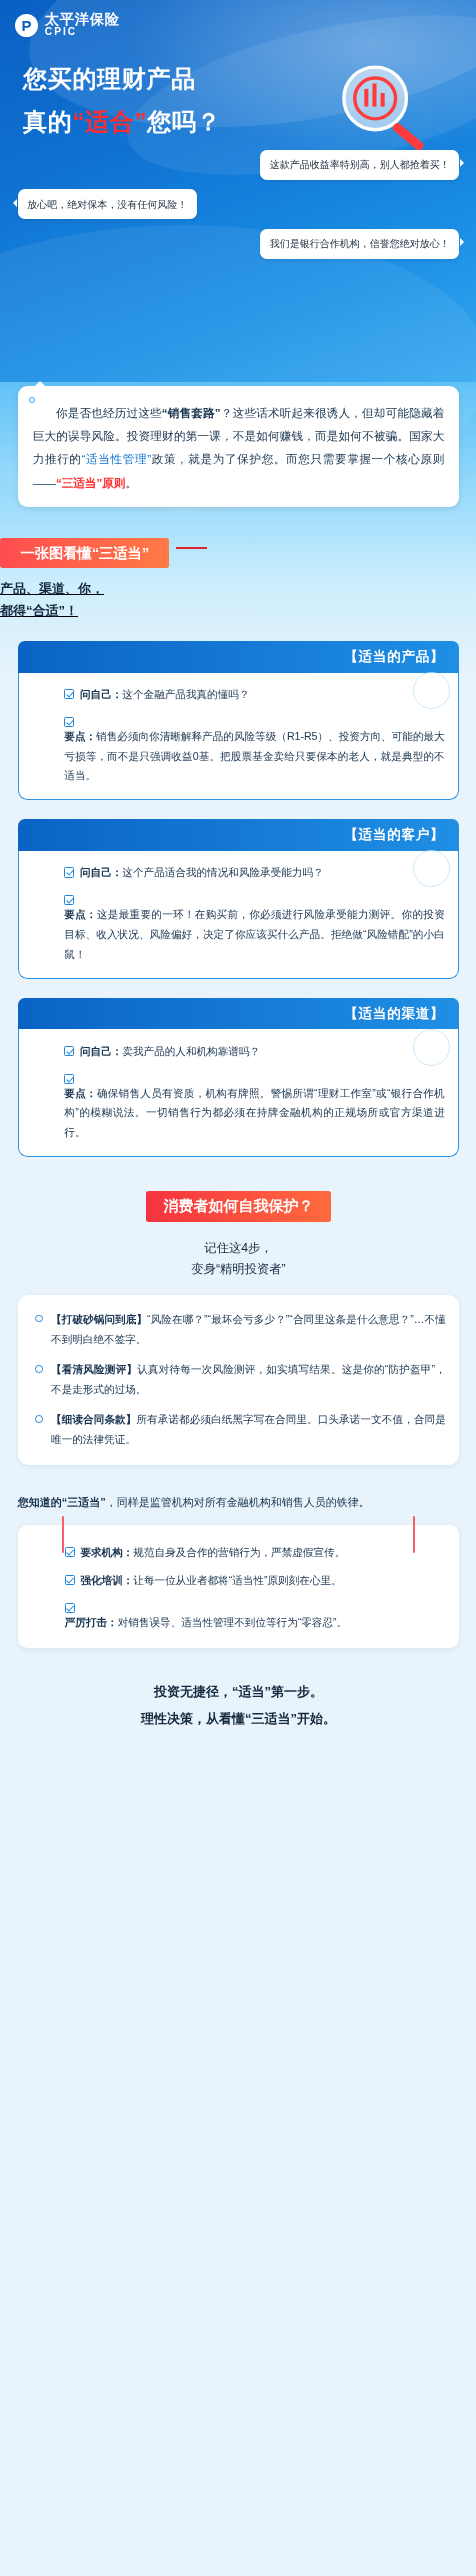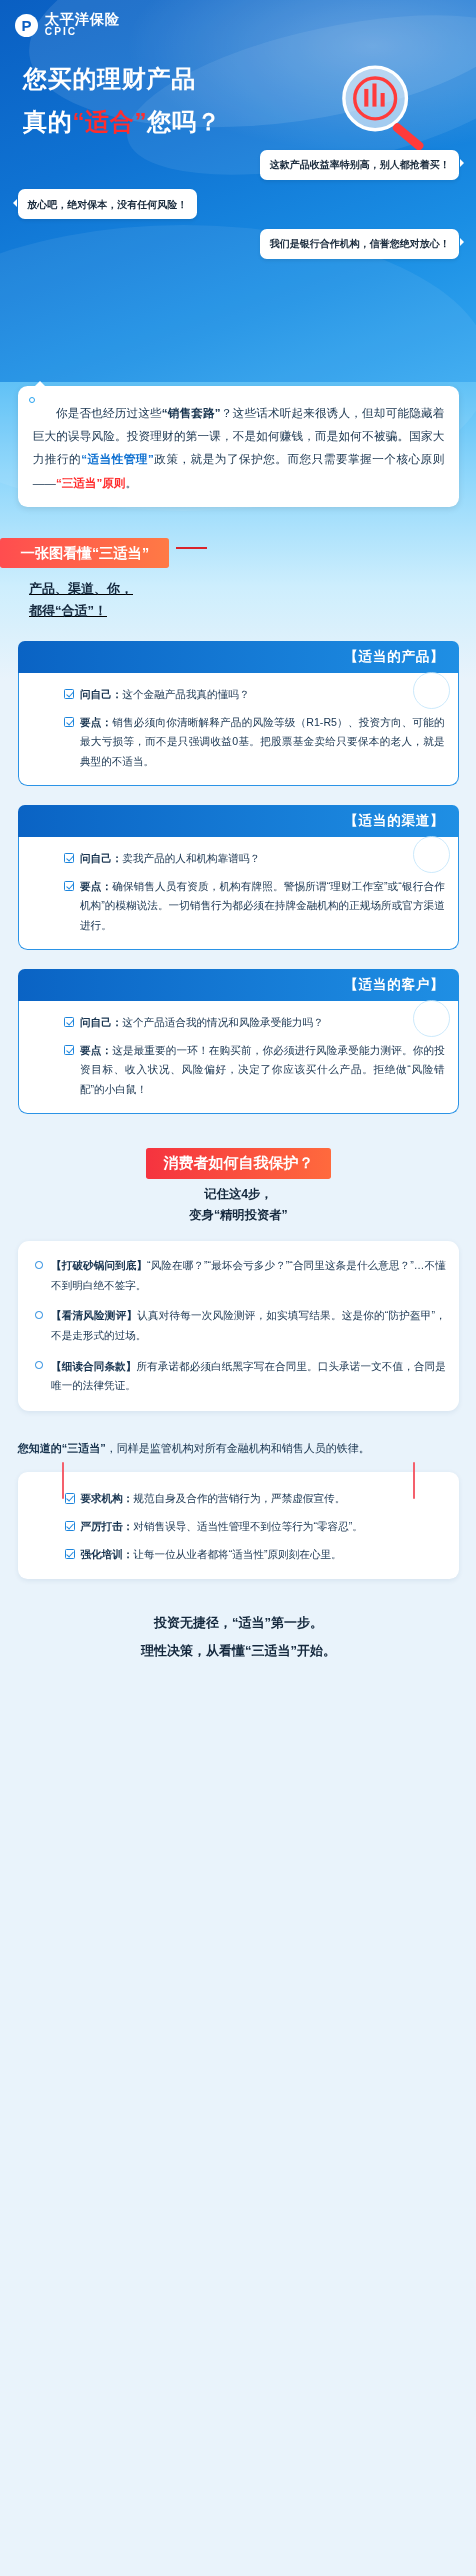--- a/index.html
+++ b/index.html
@@ -83,21 +83,20 @@
     display: inline-block;
     background: #ffffff;
     border-radius: 6.8px;
     padding: 7.5px 9.5px;
     font-size: 10px;
     color: #1a2b3c;
     line-height: 1.5;
     box-shadow: 0 1.4px 3.4px rgba(0,0,0,0.08);
     position: relative;
     max-width: 320px;
-    font-weight: bold;
   }
   .b-right { float: right; margin-bottom: 9.5px; }
   .b-left  { float: left;  margin-bottom: 9.5px; }
   .clear { clear: both; }
   .bubble.b-right:after {
     content: "";
     position: absolute; right: -4.8px; top: 9.5px;
     border: 4.8px solid transparent;
     border-left-color: #ffffff; border-right: 0;
   }
@@ -131,21 +130,21 @@
     border: 1.4px solid #29a3ef;
   }
   .intro-text {
     font-size: 11.6px;
     line-height: 2.0;
     color: #16324d;
     text-align: justify;
     text-indent: 2em;
   }
   .bold-q { font-weight: bold; }
-  .blue-strong { color: #0c6fd0; font-weight: bold; }
+  .blue-strong { color: #0c6fd0; font-weight: normal; }
   .red-strong { color: #ff2d2d; font-weight: bold; }
 
   
   .onepic {
     margin: 31px 0 6.8px 0;
     text-align: left;
     text-decoration: underline;
   }
   .onepic-banner {
     display: inline-block;
@@ -163,21 +162,20 @@
     width: 31px; height: 2px; background: #d9242b;
   }
   .onepic-banner:before { left: -38px; }
   .onepic-banner:after  { right: -38px; }
   .onepic-sub {
     margin-top: 9.5px;
     font-size: 13px;
     color: #14283d;
     line-height: 1.7;
     font-weight: bold;
-    padding-left: 29px;
   }
 
   
   .card {
     margin: 19px 17.7px 0 17.7px;
     position: relative;
   }
   .card-head {
     background: linear-gradient(90deg, #0a63c4, #1f8fe4);
     color: #ffffff;
@@ -207,21 +205,21 @@
   .bullet {
     display: flex;
     align-items: flex-start;
     margin-bottom: 8.2px;
     font-size: 10.6px;
     line-height: 1.85;
     color: #17334f;
     text-align: justify;
     padding-left: 32px;
   }
-  .bullet:last-child { margin-bottom: 0; }
+  .bullet:last-child { margin-bottom: 0; flex-direction: column; }
   .chk {
     flex: 0 0 auto;
     width: 10.2px; height: 10.2px;
     margin: 4.1px 5.5px 0 0;
     border: 1.1px solid #1e86dd;
     border-radius: 1.4px;
     position: relative;
   }
   .chk:after {
     content: "";
@@ -241,24 +239,24 @@
   .protect-banner {
     display: inline-block;
     background: linear-gradient(90deg, #f5333f, #ff6a3d);
     color: #fff;
     font-size: 15px;
     font-weight: bold;
     padding: 6.1px 17.7px;
     border-radius: 2.7px;
   }
   .protect-sub {
-    margin-top: 5px;
+    margin-top: 16px;
     font-size: 12.3px;
     color: #14283d;
-    font-weight: bold;
+    font-weight: normal;
     line-height: 1.7;
   }
 
   .steps {
     margin: 15px 17.7px 0 17.7px;
     background: #ffffff;
     border-radius: 11px;
     padding: 15px 13.6px 15px 17.7px;
     box-shadow: 0 1.4px 5.5px rgba(12,60,110,0.08);
     position: relative;
@@ -391,45 +389,45 @@
         <span><span class="lead">问自己：</span><span>这个金融产品我真的懂吗？</span></span>
       </div>
       <div class="bullet">
         <span class="chk"></span>
         <span><span class="lead">要点：</span><span>销售必须向你清晰解释产品的风险等级（R1-R5）、投资方向、可能的最大亏损等，而不是只强调收益0基。把股票基金卖给只要保本的老人，就是典型的不适当。</span></span>
       </div>
     </div>
   </div>
 
   <div class="card">
+    <div class="card-head">【适当的客户】</div>
+    <div class="card-deco"></div>
+    <div class="card-body">
+      <div class="bullet">
+        <span class="chk"></span>
+        <span><span class="lead">问自己：</span><span>这个产品适合我的情况和风险承受能力吗？</span></span>
+      </div>
+      <div class="bullet">
+        <span class="chk"></span>
+        <span><span class="lead">要点：</span><span>这是最重要的一环！在购买前，你必须进行风险承受能力测评。你的投资目标、收入状况、风险偏好，决定了你应该买什么产品。拒绝做“风险错配”的小白鼠！</span></span>
+      </div>
+    </div>
+  </div>
+
+  <div class="card">
     <div class="card-head">【适当的渠道】</div>
     <div class="card-deco"></div>
     <div class="card-body">
       <div class="bullet">
         <span class="chk"></span>
         <span><span class="lead">问自己：</span><span>卖我产品的人和机构靠谱吗？</span></span>
       </div>
       <div class="bullet">
         <span class="chk"></span>
         <span><span class="lead">要点：</span><span>确保销售人员有资质，机构有牌照。警惕所谓“理财工作室”或“银行合作机构”的模糊</span><span>说法。一切销售行为都必须在持牌金融机构的正规场所或官方渠道进行。</span></span>
-      </div>
-    </div>
-  </div>
-
-  <div class="card">
-    <div class="card-head">【适当的客户】</div>
-    <div class="card-deco"></div>
-    <div class="card-body">
-      <div class="bullet">
-        <span class="chk"></span>
-        <span><span class="lead">问自己：</span><span>这个产品适合我的情况和风险承受能力吗？</span></span>
-      </div>
-      <div class="bullet">
-        <span class="chk"></span>
-        <span><span class="lead">要点：</span><span>这是最重要的一环！在购买前，你必须进行风险承受能力测评。你的投资目标、收入状况、风险偏好，决定了你应该买什么产品。拒绝做“风险错配”的小白鼠！</span></span>
       </div>
     </div>
   </div>
 
   <div class="protect">
     <div class="protect-banner">消费者如何自我保护？</div>
     <div class="protect-sub">
       <div>记住这4步，</div>
       <div>变身“精明投资者”</div>
     </div>
@@ -454,25 +452,25 @@
     <span class="em">您知道的“三适当”</span><span>，同样是监管机构对所有金融机构和销售人员的铁律。</span>
   </div>
 
   <div class="rules">
     <div class="bullet">
       <span class="chk"></span>
       <span><span class="lead">要求机构：</span><span>规范自身及合作的营销行为，严禁虚假宣传。</span></span>
     </div>
     <div class="bullet">
       <span class="chk"></span>
-      <span><span class="lead">严厉打击：</span><span>对销售误导、适当性管理不到位等行为“零容忍”。</span></span>
+      <span><span class="lead">强化培训：</span><span>让每一位从业者都将“适当性”原则刻在心里。</span></span>
     </div>
     <div class="bullet">
       <span class="chk"></span>
-      <span><span class="lead">强化培训：</span><span>让每一位从业者都将“适当性”原则刻在心里。</span></span>
+      <span><span class="lead">严厉打击：</span><span>对销售误导、适当性管理不到位等行为“零容忍”。</span></span>
     </div>
   </div>
 
   <div class="footer">
     <div>投资无捷径，“适当”第一步。</div>
     <div>理性决策，从看懂“三适当”开始。</div>
   </div>
 
 </div>
 

